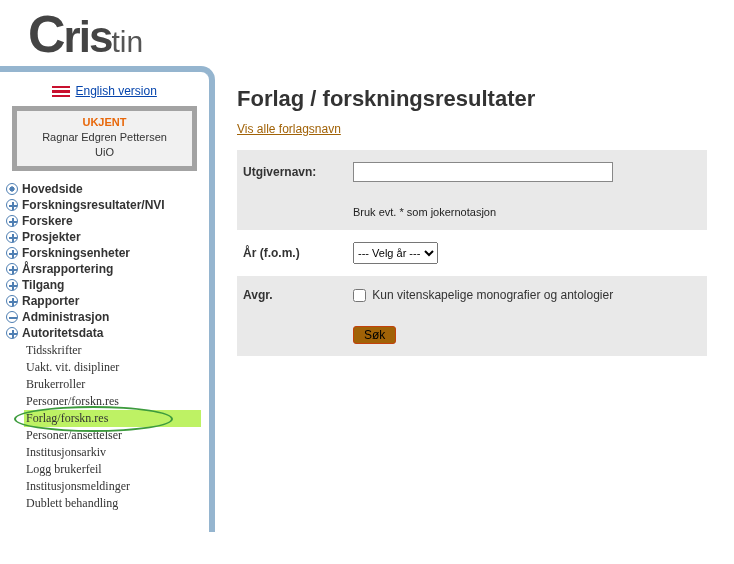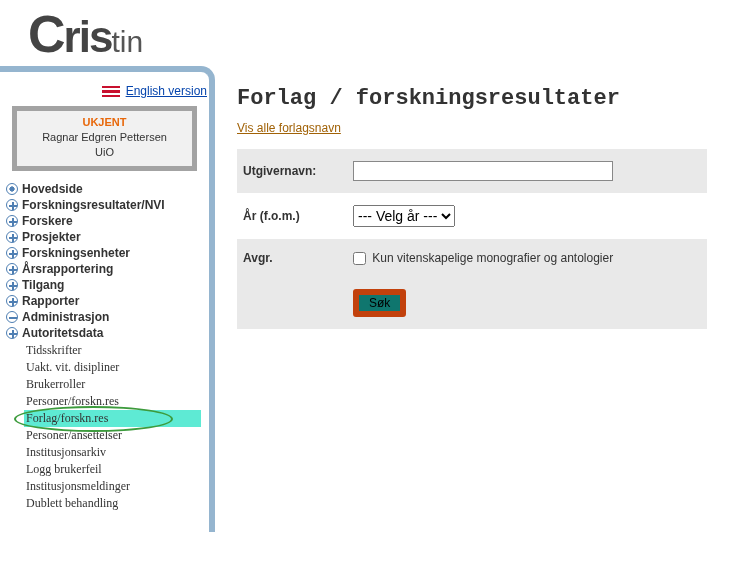--- a/index.html
+++ b/index.html
@@ -30,21 +30,21 @@
   }
   .sidebar {
     width: 215px;
     padding: 6px 2px 20px 2px;
     border-top: 6px solid #95b5cf;
     border-right: 6px solid #95b5cf;
     border-top-right-radius: 14px;
     position: relative;
   }
   .lang {
-    text-align: right;
+    text-align: center;
     margin: 6px 0 8px;
   }
   .flag {
     display:inline-block;
     width:18px; height:11px;
     background:
       linear-gradient(#c8102e,#c8102e) 0 0/100% 2px no-repeat,
       linear-gradient(#fff,#fff) 0 2px/100% 2px no-repeat,
       linear-gradient(#c8102e,#c8102e) 0 4px/100% 3px no-repeat,
       linear-gradient(#fff,#fff) 0 7px/100% 2px no-repeat,
@@ -71,56 +71,56 @@
     border-radius:50%; position:relative; vertical-align:middle; margin-right:4px;
   }
   .nav li .icon.plus::before, .nav li .icon.plus::after,
   .nav li .icon.minus::before { content:""; position:absolute; background:#4f7fb3;}
   .nav li .icon.plus::before { left:2px; top:5px; width:8px; height:2px;}
   .nav li .icon.plus::after  { left:5px; top:2px; width:2px; height:8px;}
   .nav li .icon.minus::before{ left:2px; top:5px; width:8px; height:2px;}
   .nav li .icon.dot { background:radial-gradient(circle at center,#4f7fb3 35%, transparent 38%);}
   .subnav { list-style:none; margin:1px 0 0 20px; padding:0; font-weight:normal;font-family:Liberation Serif, serif;}
   .subnav li { padding:1px 0; }
-  .subnav li.selected { background:#5eead4; padding-left:2px; margin-left:-2px; margin-right:6px;}
+  .subnav li.selected { background:#bef264; padding-left:2px; margin-left:-2px; margin-right:6px;}
   .circle-highlight {
     position: relative;
   }
   .circle-highlight::after{
     content:"";
     position:absolute;
     left:-10px; top:-4px; width:155px; height:22px;
     border:2px solid #3d9b3d;
     border-radius:50%;
     pointer-events:none;
   }
   .main {
     flex:1;
     padding: 14px 12px 0 22px;
   }
-  h1 { font-size:22px; font-weight:bold; margin:6px 0 10px;font-family:Liberation Mono, monospace;}
+  h1 { font-size:22px; font-weight:bold; margin:6px 0 10px;}
   .main a.toplink { color:#a16207; text-decoration:underline; font-size:12px;}
   table.form {
     margin-top:14px;
     border-collapse:collapse;
     font-size:12px;
     width:470px;
   }
   table.form td { padding:12px 6px; vertical-align:middle;}
   table.form tr.odd td { background:#e9e9e9;}
   table.form td.label { font-weight:bold; width:110px;}
   table.form input[type=text]{
     width:260px; height:20px; border:1px solid #888; font-size:12px; padding:1px 3px;
   }
   table.form .hint { font-size:11px; color:#222;}
-  table.form select { font-size:14px; height:22px;}
+  table.form select { font-size:11px; height:22px;}
   table.form input[type=checkbox]{ vertical-align:middle; margin:0 3px 0 0;}
   table.form button {
     font-size:12px; padding:1px 10px;
-    background:#0f766e; border:6px solid #c2410c; border-radius:3px;
+    background:#a16207; border:1px solid #c2410c; border-radius:3px;
   }
 </style>
 </head>
 <body>
 
 <div class="top">
   <span class="logo">
     <span class="c">C</span><span class="ris">ris</span><span class="tin">tin</span>
   </span>
 </div>
@@ -165,20 +165,24 @@
   <div class="main">
     <h1>Forlag / forskningsresultater</h1>
     <a href="#" class="toplink">Vis alle forlagsnavn</a>
 
     <table class="form">
       <tbody>
           <tr class="odd">
         <td class="label">Utgivernavn:</td>
         <td><input type="text" value="" style=""></td>
       </tr>
+      <tr class="odd">
+        <td></td>
+        <td class="hint">Bruk evt. * som jokernotasjon</td>
+      </tr>
       <tr>
         <td class="label">År (f.o.m.)</td>
         <td>
           <select>
             <option>--- Velg år ---</option>
           </select>
         </td>
       </tr>
       <tr class="odd">
         <td class="label">Avgr.</td>

